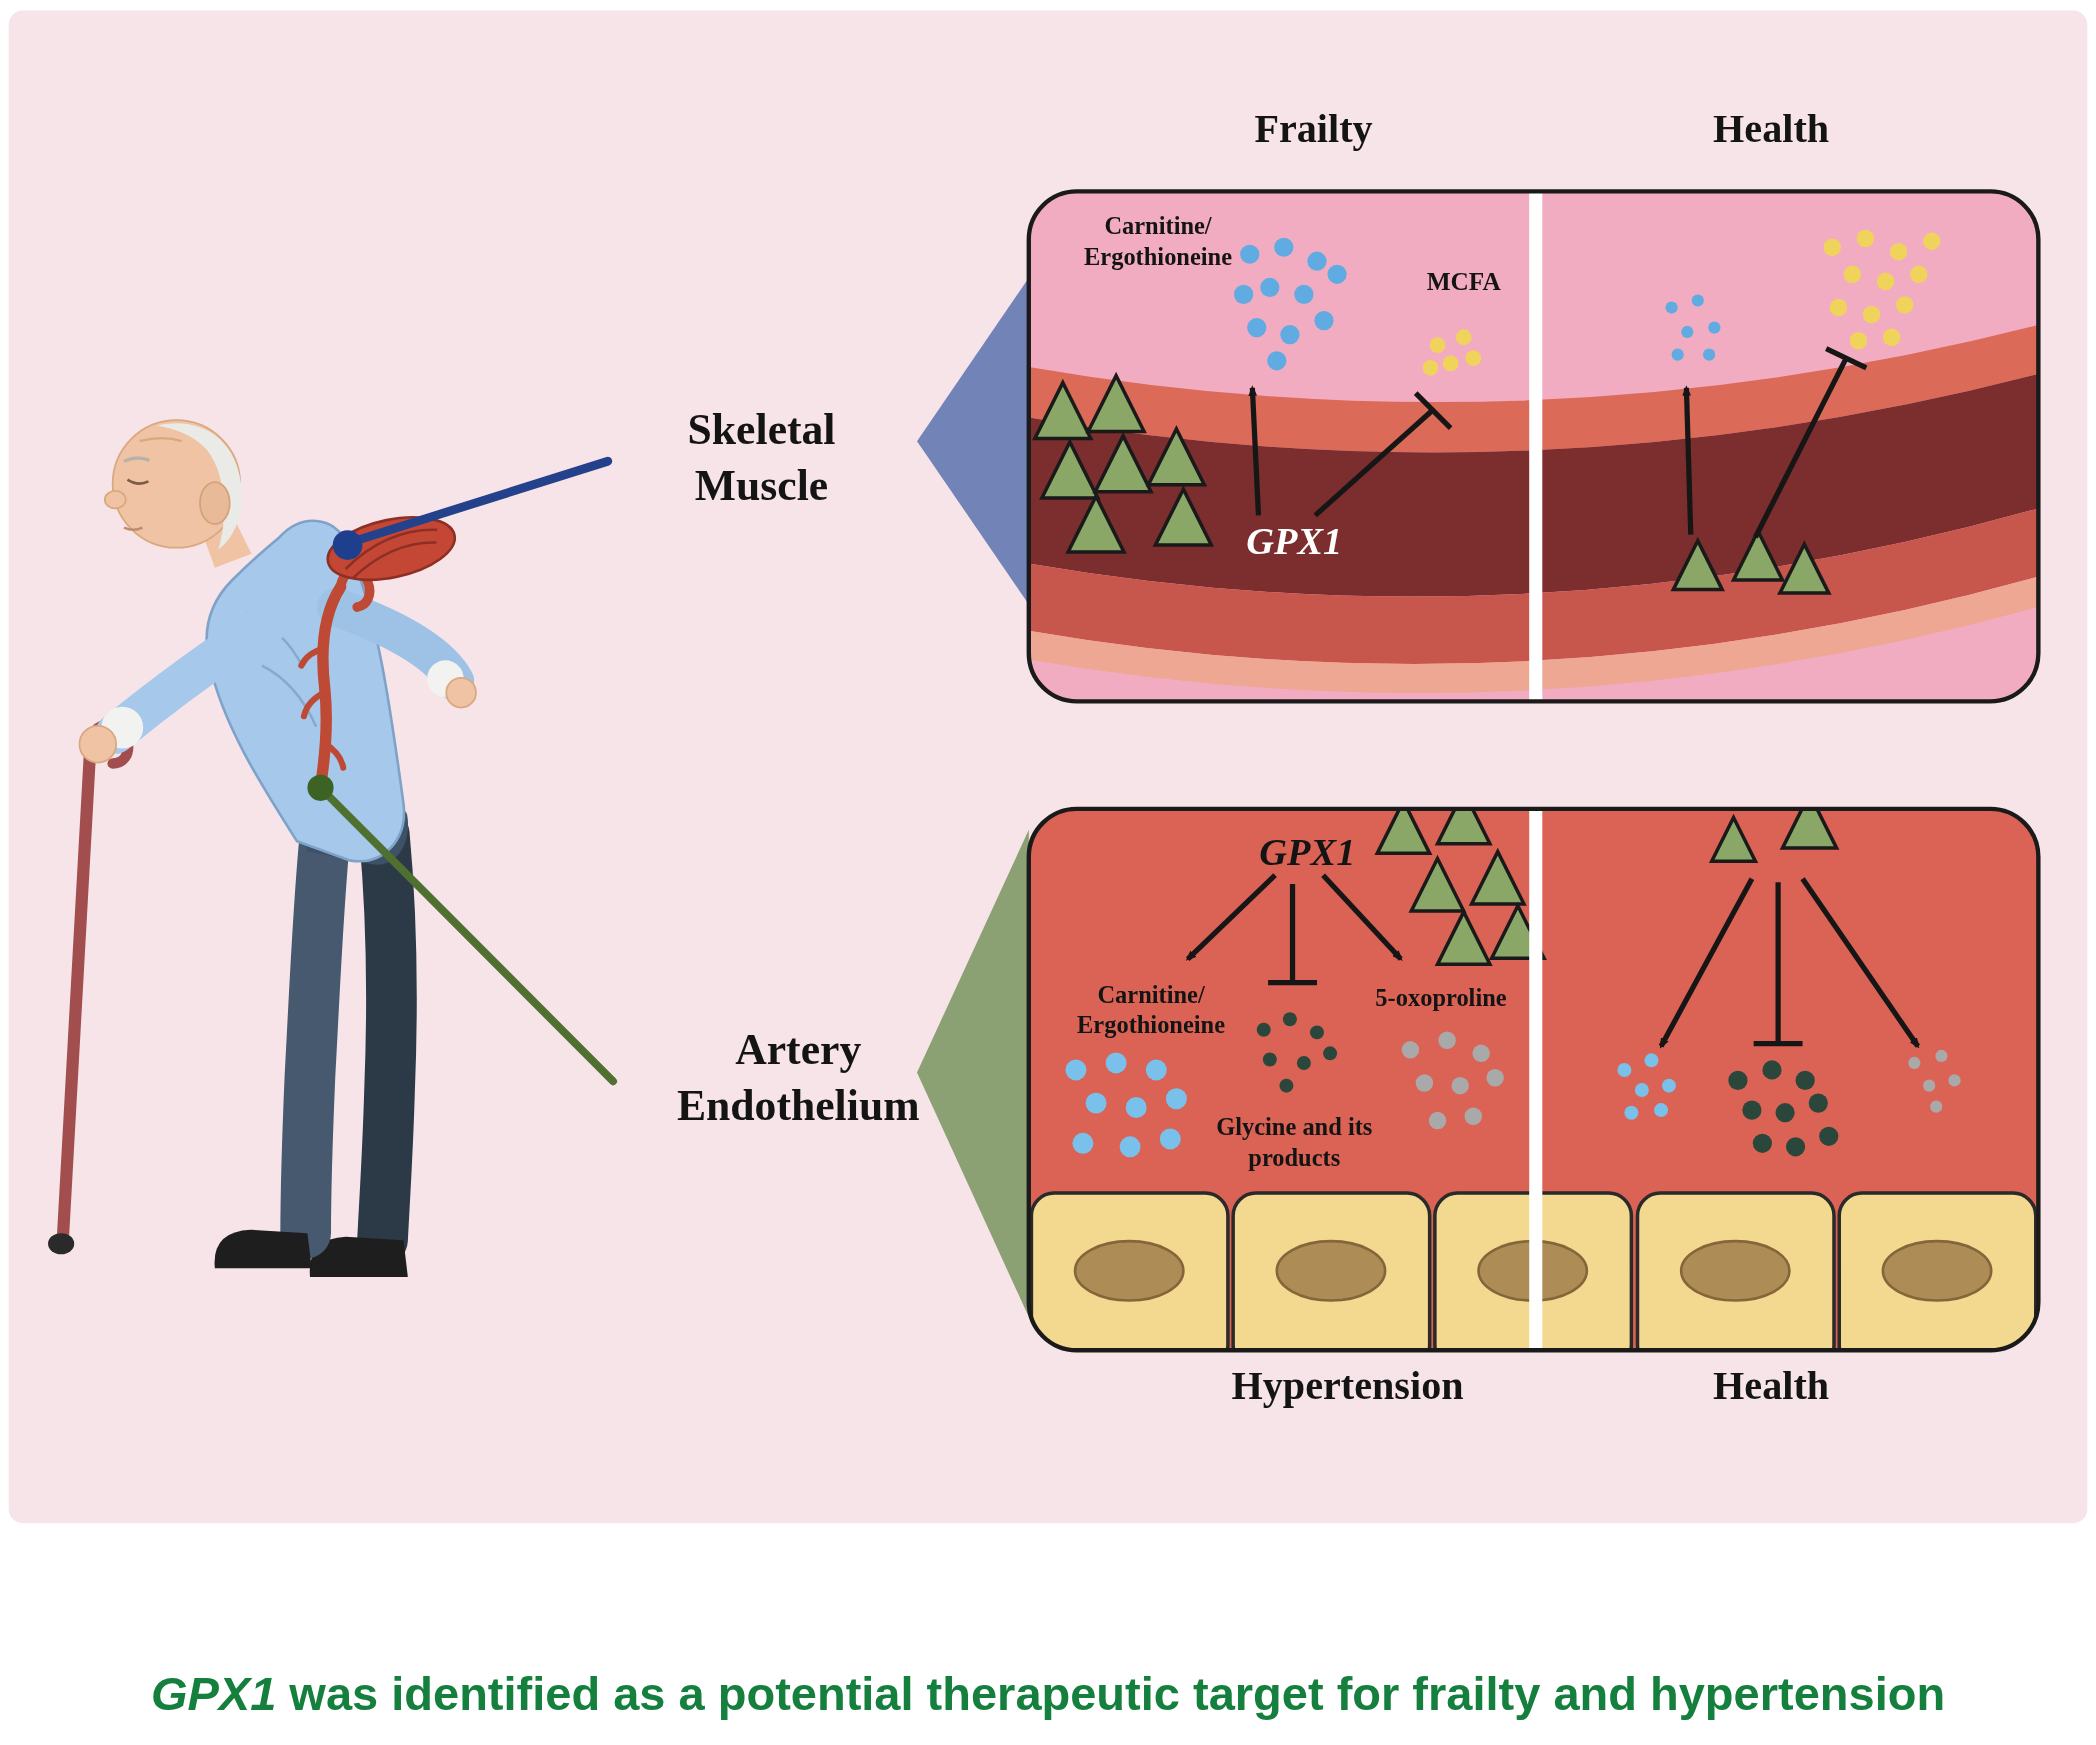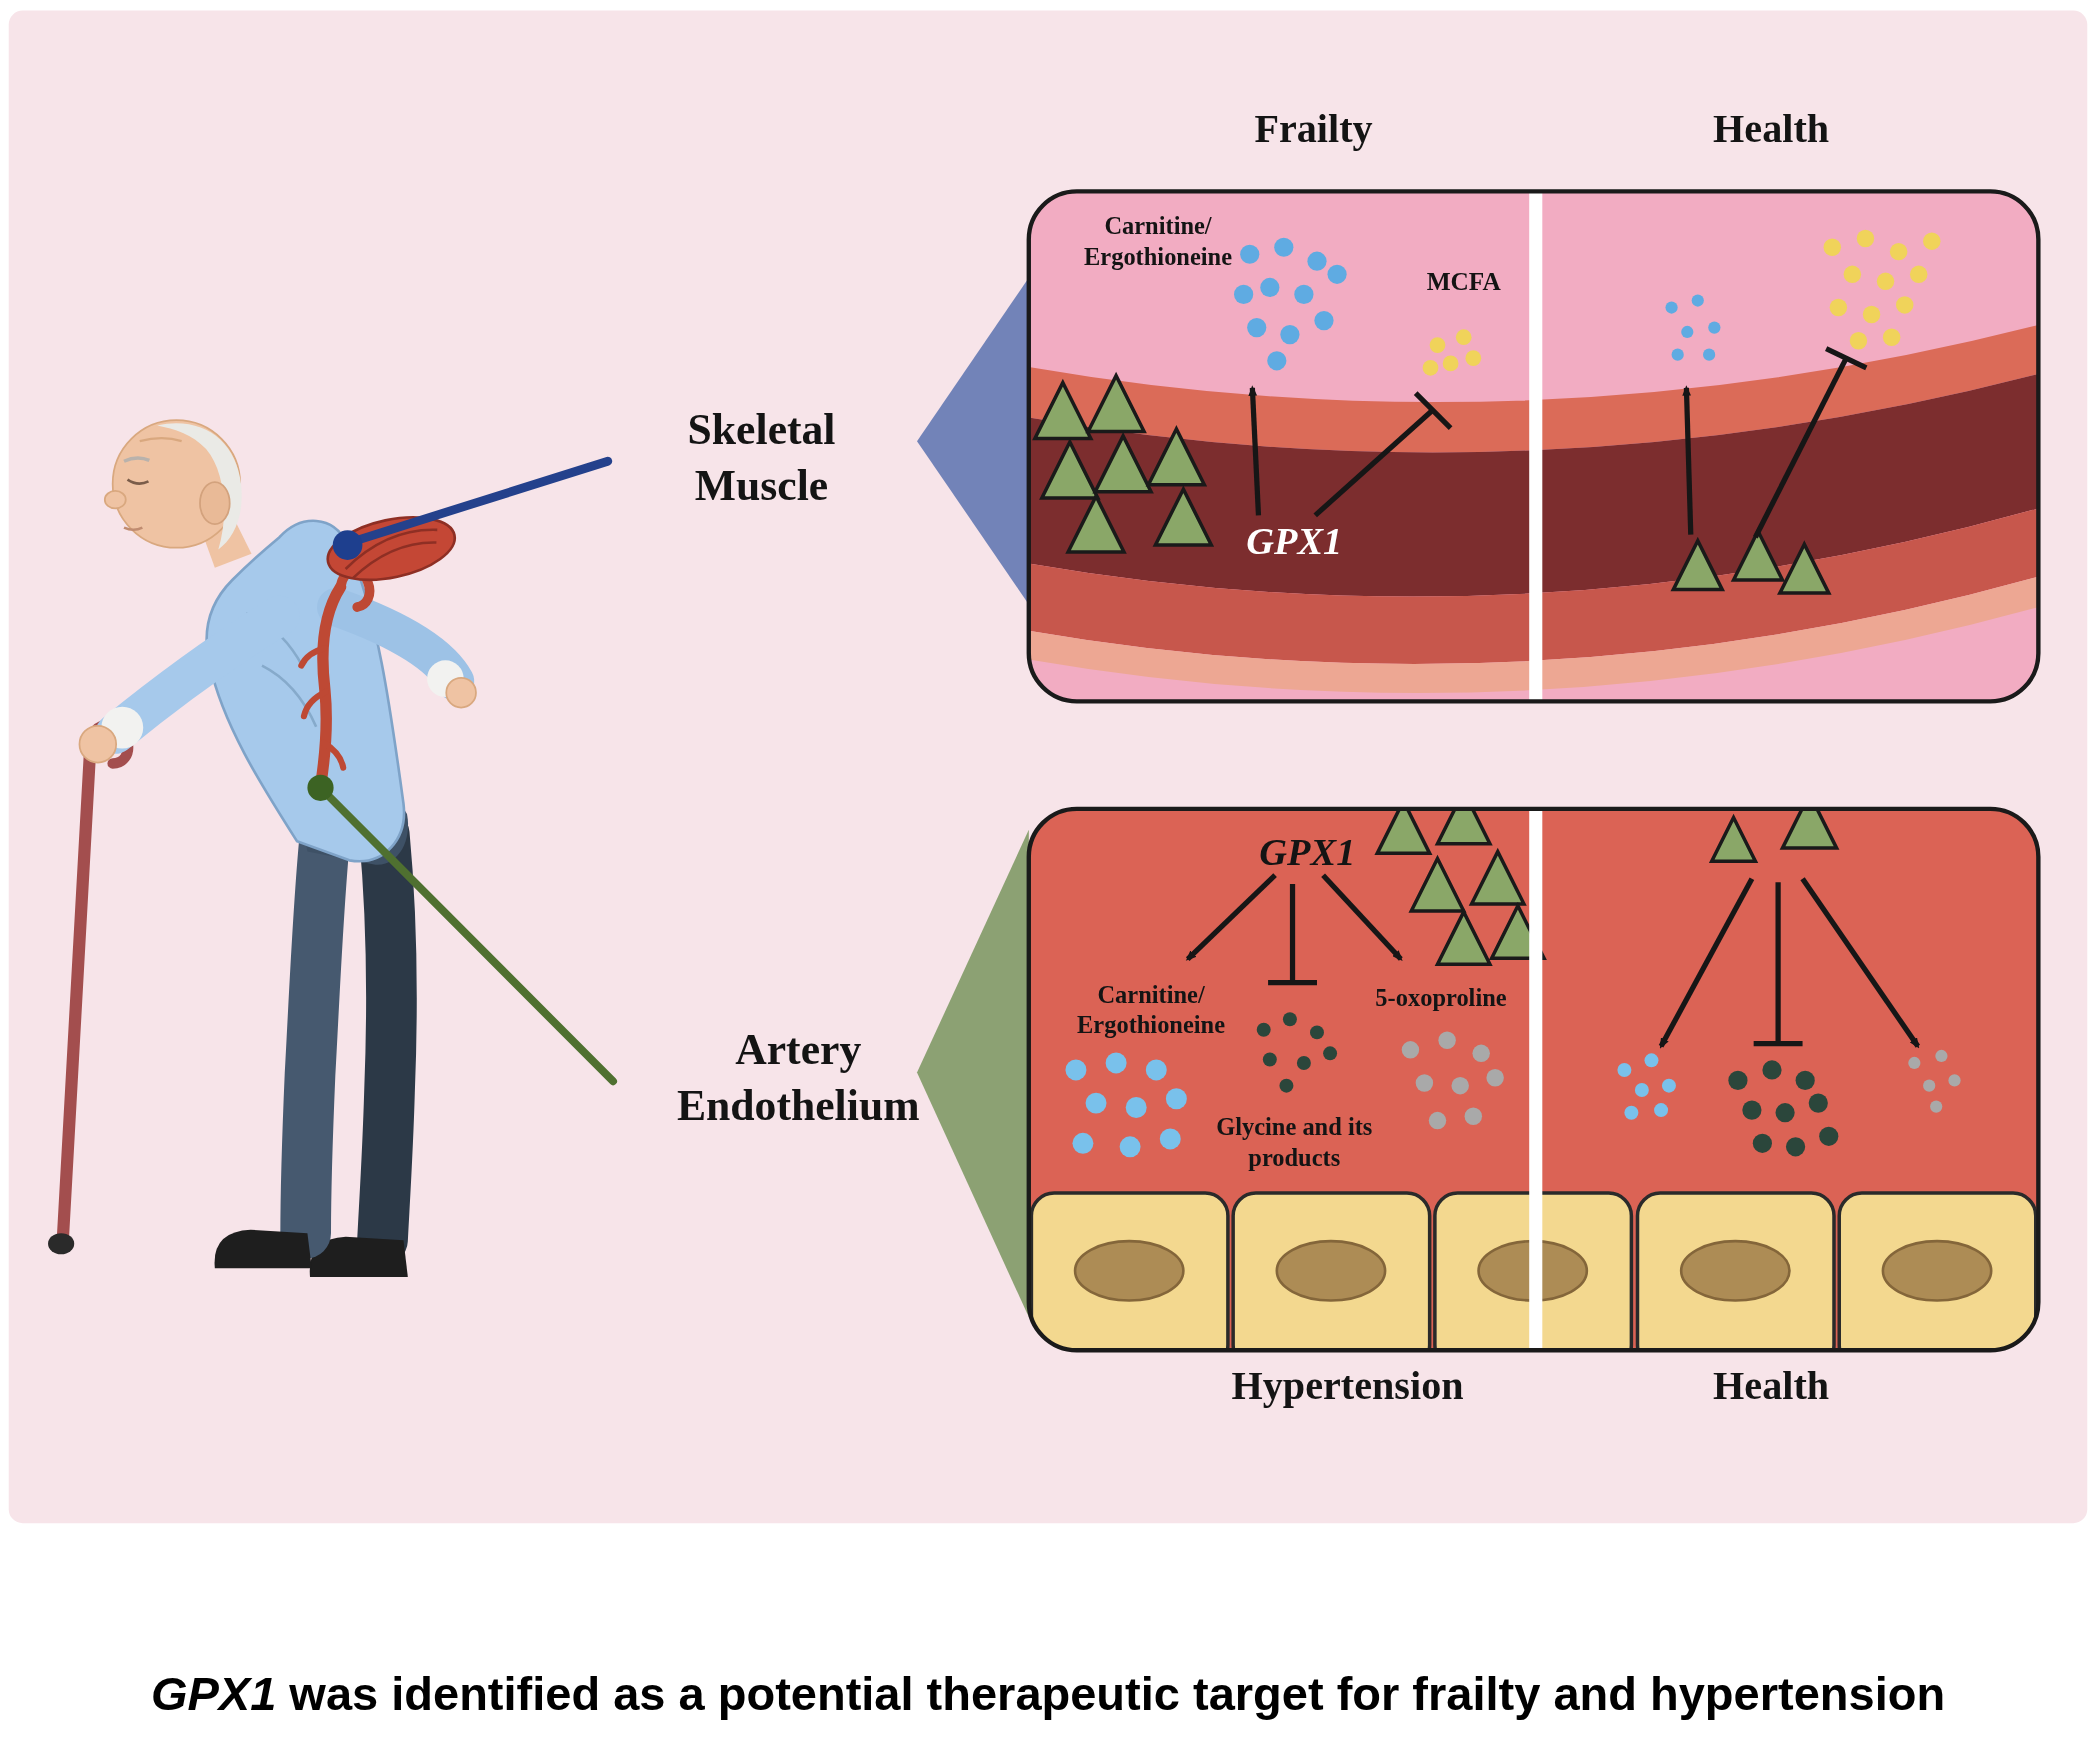--- a/index.html
+++ b/index.html
@@ -4,21 +4,21 @@
 <style>
   html,body{margin:0;padding:0;}
   body{width:2096px;height:1746px;background:#ffffff;position:relative;overflow:hidden;
        font-family:"Liberation Serif",serif;}
   svg.scene{position:absolute;top:0;left:0;}
   text.t{font-family:"Liberation Serif",serif;font-weight:bold;fill:#141414;}
   text.ital{font-style:italic;}
   text.white{fill:#ffffff;}
   .conn{stroke:#161616;stroke-width:6;fill:none;}
   .caption{position:absolute;left:0;top:1666px;width:2096px;text-align:center;
-           font-family:"Liberation Sans",sans-serif;font-weight:700;font-size:47px;color:#000000;}
+           font-family:"Liberation Sans",sans-serif;font-weight:700;font-size:47px;color:#15803d;}
   .caption .gene{font-style:italic;}
 </style>
 </head>
 <body>
 
 <svg class="scene" width="2096" height="1746" viewBox="0 0 2400 1999">
   <defs>
     <marker id="arrow" markerWidth="12" markerHeight="10" refX="9" refY="5" orient="auto" markerUnits="userSpaceOnUse">
       <path d="M0,0 L12,5 L0,10 Z" fill="#161616"></path>
     </marker>

